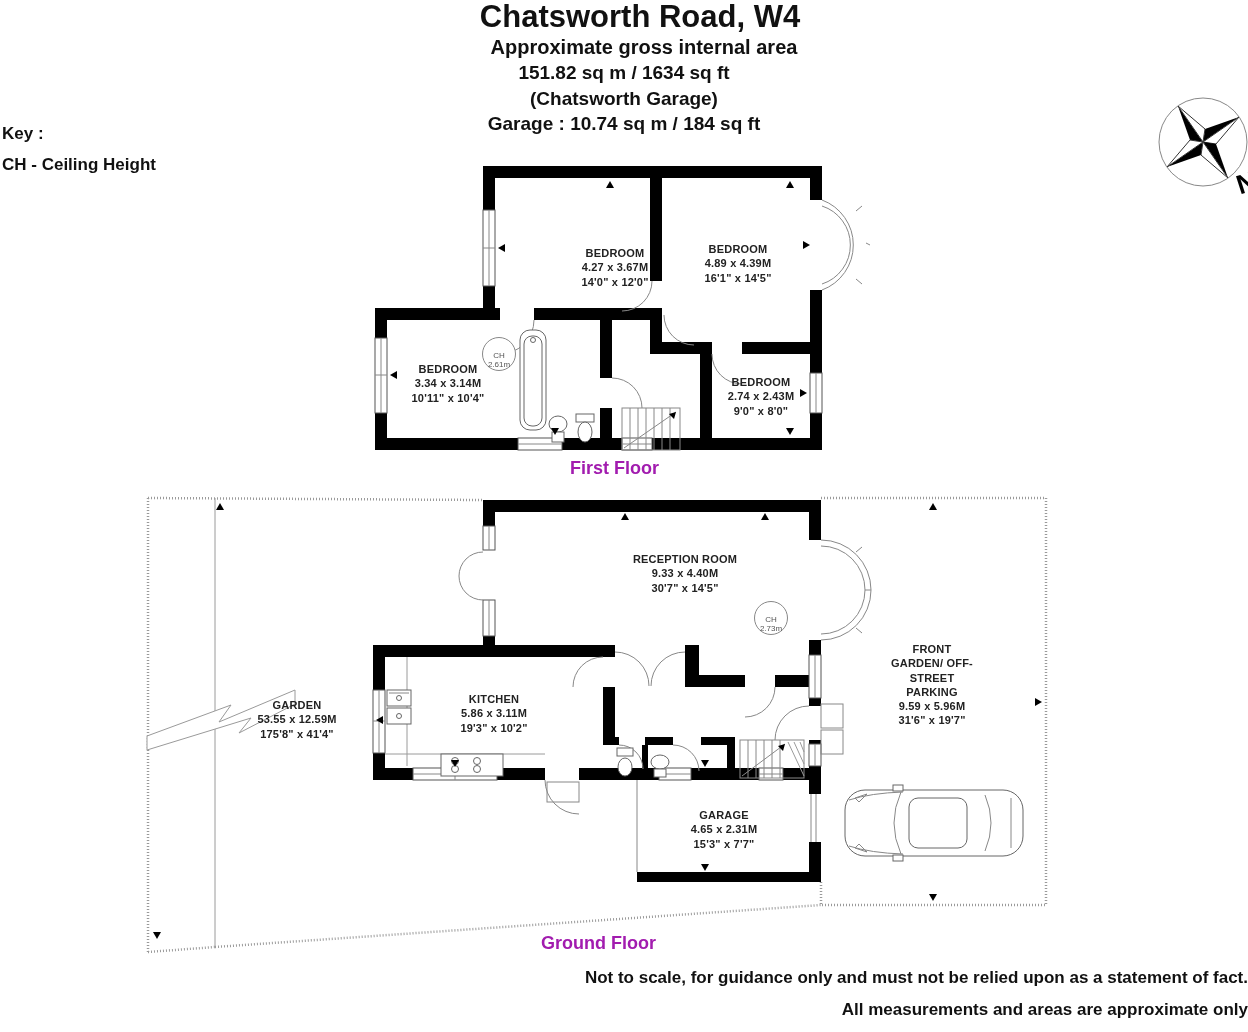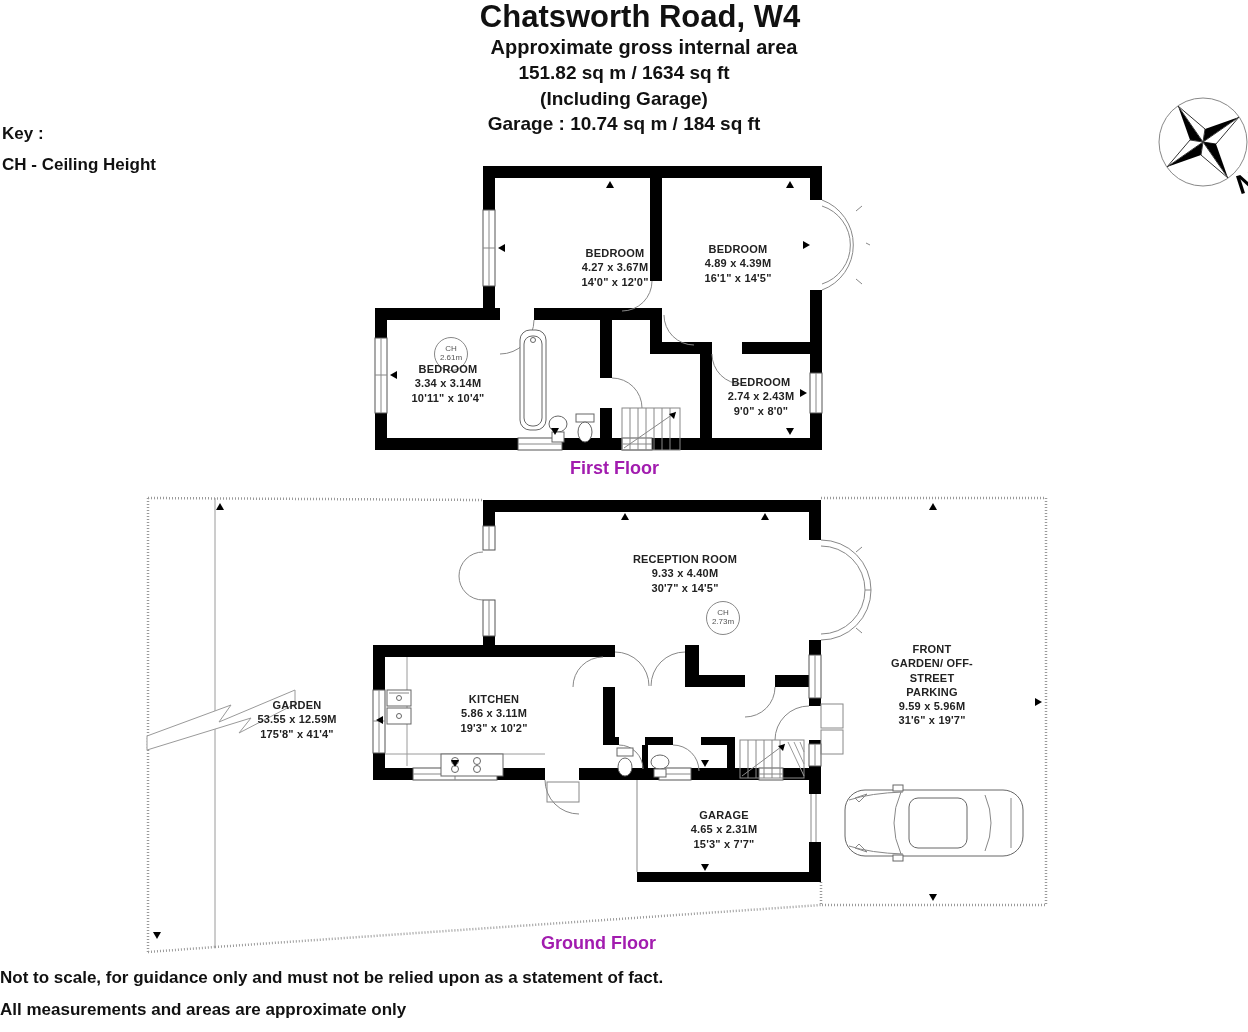--- a/index.html
+++ b/index.html
@@ -12,24 +12,24 @@
   .t2{font-size:20px;font-weight:bold;line-height:1.3;margin-left:40px;}
   .t3{font-size:19px;font-weight:bold;line-height:1.35;}
   
   #key{left:2px;top:118px;font-size:17px;line-height:1.85;font-weight:bold;}
   
   .room{position:absolute;text-align:center;font-weight:bold;font-size:11px;line-height:1.3;
         letter-spacing:.2px;color:#222;}
   .floorlbl{position:absolute;font-size:18px;font-weight:bold;color:#a21caf;}
   
   .ch{position:absolute;width:32px;height:32px;border:1px solid #888;border-radius:50%;
-      background:#fff;display:flex;flex-direction:column;align-items:center;justify-content:center;
-      font-size:8px;color:#555;line-height:1.1;}
-  
-  .foot{position:absolute;width:1248px;text-align:left;font-weight:bold;font-size:17px;color:#111;}
+      background:#fff;display:flex;flex-direction:column;align-items:center;justify-content:flex-end;
+      font-size:8px;color:#555;line-height:1.1;margin-left:48px;}
+  
+  .foot{position:absolute;width:1248px;text-align:right;font-weight:bold;font-size:17px;color:#111;}
   
   #north-label{position:absolute;left:1237px;top:168px;font-size:27px;font-weight:bold;
                transform:rotate(-18deg);color:#000;}
   svg{position:absolute;overflow:visible;}
   .wall{fill:#000;stroke:none;}
   .thin{stroke:#888;stroke-width:1;fill:none;}
   .fix{stroke:#666;stroke-width:1;fill:#fff;}
   .win{fill:#fff;stroke:#555;stroke-width:1;}
   .tick{fill:#000;}
   .stipple{stroke:#9a9a9a;stroke-width:2.5;stroke-dasharray:1 2;fill:none;}
@@ -37,21 +37,21 @@
 </style>
 </head>
 <body>
 
 <div id="page">
 
   <div class="abs" id="title">
     <div class="t1">Chatsworth Road, W4</div>
     <div class="t2">Approximate gross internal area</div>
     <div class="t3">151.82 sq m /  1634 sq ft</div>
-    <div class="t3">(Including Garage)</div>
+    <div class="t3">(Chatsworth Garage)</div>
     <div class="t3">Garage : 10.74 sq m /  184 sq ft</div>
   </div>
 
   <div class="abs" id="key">
     <div>Key :</div>
     <div>CH - Ceiling Height</div>
   </div>
 
   <svg style="left:1148px;top:86px" width="110" height="120" viewBox="0 0 110 120">
     <circle cx="55" cy="56" r="44" class="thin" stroke="#777"></circle>

